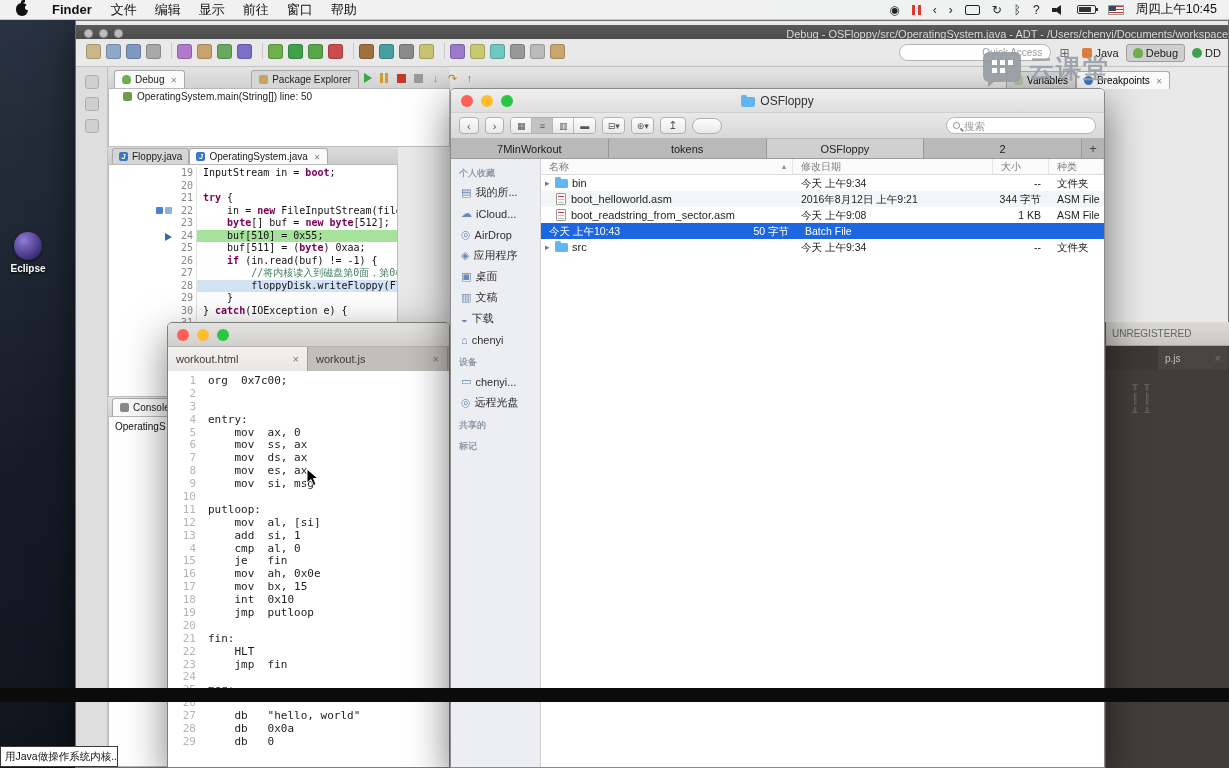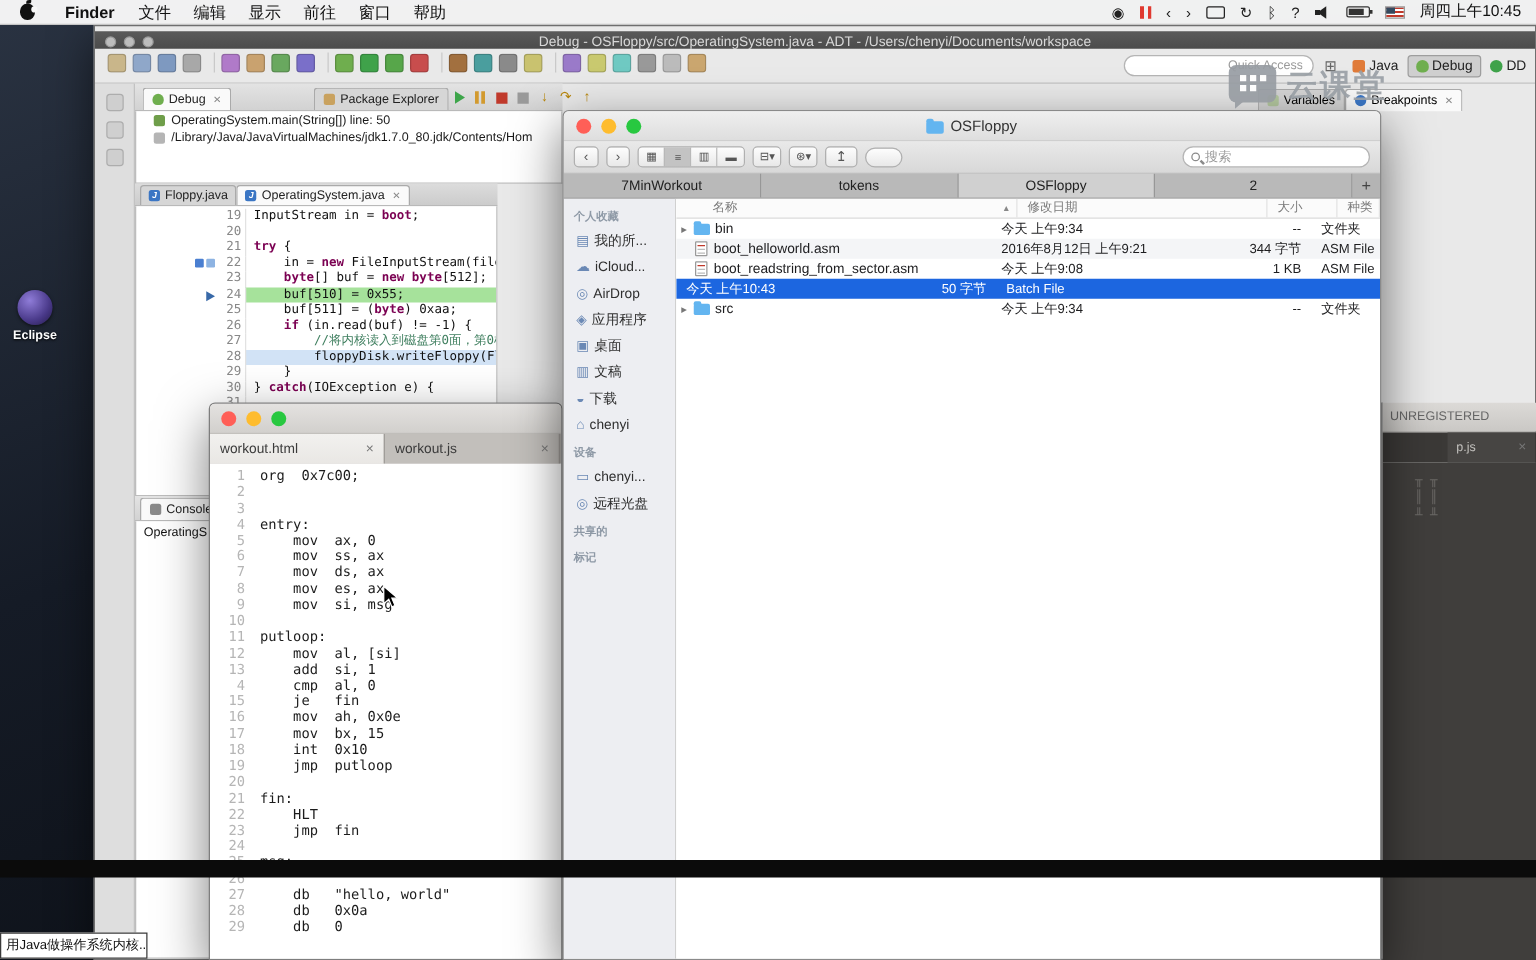--- a/index.html
+++ b/index.html
@@ -39,21 +39,21 @@
 
 
 .tl{width:12px;height:12px;border-radius:50%;display:inline-block;margin-right:8px;}
 .tl.red{background:#ff5f57;}.tl.yel{background:#febc2e;}.tl.grn{background:#28c840;}
 .tl.gray{background:#bdbdbd;border:1px solid #9a9a9a;width:9px;height:9px;margin-right:6px;}
 
 
 .ec-win{position:absolute;left:75px;top:20px;width:1154px;height:748px;z-index:1;
  background:#e9e9e9;border:1px solid #6f6f6f;box-shadow:0 12px 34px rgba(0,0,0,.55);}
 .ec-title{position:absolute;left:0;top:4px;right:0;height:18px;background:linear-gradient(#5a5a5a,#474747);
- color:#d8d8d8;font-size:11px;text-align:center;line-height:18px;white-space:nowrap;overflow:hidden;}
+ color:#d8d8d8;font-size:11px;text-align:right;line-height:18px;white-space:nowrap;overflow:hidden;}
 .ec-traffic{position:absolute;left:8px;top:4px;display:flex;}
 .ec-toolbar{position:absolute;left:0;top:18px;right:0;height:28px;background:#e9e9e9;
  border-bottom:1px solid #c4c4c4;display:flex;align-items:center;padding-left:10px;}
 .tb-ic{width:15px;height:15px;border-radius:3px;border:1px solid rgba(0,0,0,.18);margin-right:5px;display:inline-block;}
 .tb-sep{width:1px;height:16px;background:#c9c9c9;margin:0 5px;display:inline-block;}
 .quick-access{margin-left:auto;width:152px;height:17px;border:1px solid #b5b5b5;border-radius:9px;
  background:#fff;font-size:10px;padding:0 8px;text-align:right;color:#333;outline:none;}
 .quick-access::placeholder{color:#9a9a9a;}
 .persp{display:flex;align-items:center;margin-left:8px;}
 .persp-open{font-size:12px;color:#666;margin-right:6px;}
@@ -150,21 +150,21 @@
  background:#b9b9b9;overflow:hidden;white-space:nowrap;}
 .f-tab.on{background:#d0d0d0;}
 .f-newtab{width:22px;font-size:13px;color:#444;text-align:center;line-height:19px;background:#b4b4b4;}
 .f-main{position:absolute;left:0;right:0;top:70px;bottom:0;}
 .f-sidebar{position:absolute;left:0;top:0;bottom:0;width:90px;background:#edeef2;border-right:1px solid #d0d0d0;
  overflow:hidden;padding-top:2px;}
 .sb-h{font-size:9px;font-weight:bold;color:#8e99a6;padding:6px 0 2px 8px;white-space:nowrap;}
 .sb-i{display:flex;align-items:center;height:21px;padding-left:10px;font-size:11px;color:#2f2f2f;white-space:nowrap;overflow:hidden;}
 .sb-ic{font-style:normal;font-size:11px;color:#6b89b5;margin-right:4px;flex:0 0 auto;}
 .f-list{position:absolute;left:90px;right:0;top:0;bottom:0;background:#fff;overflow:hidden;}
-.f-cols{display:flex;height:16px;border-bottom:1px solid #dcdcdc;background:#fbfbfb;font-size:10px;color:#7a7a7a;padding-left:21px;}
+.f-cols{display:flex;height:16px;border-bottom:1px solid #dcdcdc;background:#fbfbfb;font-size:10px;color:#7a7a7a;}
 .f-col{line-height:16px;padding-left:8px;border-right:1px solid #e4e4e4;position:relative;white-space:nowrap;overflow:hidden;}
 .f-col .caret{position:absolute;right:6px;top:0;font-size:8px;color:#888;}
 .c0{width:252px;}.c1{width:200px;}.c2{width:56px;}.c3{flex:1;}
 .f-rows{font-size:11px;color:#1d1d1f;}
 .f-row{display:flex;height:16px;line-height:16px;}
 .f-row.alt{background:#f4f5f7;}
 .f-row.sel{background:#1c66e0;color:#fff;}
 .fc{overflow:hidden;white-space:nowrap;}
 .fc.c0{display:flex;align-items:center;padding-left:4px;}
 .fc.c1,.fc.c3{padding-left:8px;font-size:10.5px;}
@@ -280,24 +280,20 @@
             <span class="dbg-ic disconnect-icon"></span>
             <span class="dbg-ic step-into-icon"></span>
             <span class="dbg-ic step-over-icon"></span>
             <span class="dbg-ic step-return-icon"></span>
           </span>
       </div>
       <div class="pane-body">
         <div class="dbg-row">
           <i class="mini" style="background:#6f9e4a;"></i>
           <span>OperatingSystem.main(String[]) line: 50</span>
-        </div>
-        <div class="dbg-row">
-          <i class="mini" style="background:#b5b5b5;"></i>
-          <span>/Library/Java/JavaVirtualMachines/jdk1.7.0_80.jdk/Contents/Hom</span>
         </div>
       </div>
     </div>
 
     <div class="pane ec-edit">
       <div class="pane-strip">
         <span class="ec-tab" style="margin-left:4px;">
           <i class="mini j">J</i>
           <span>Floppy.java</span>
         </span>

